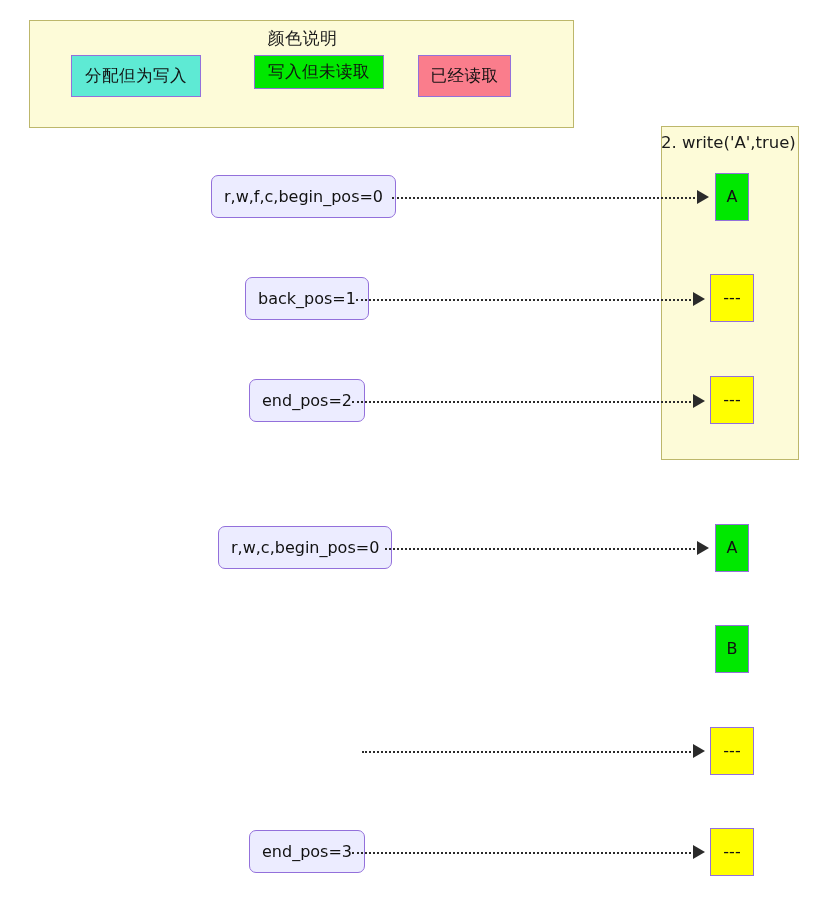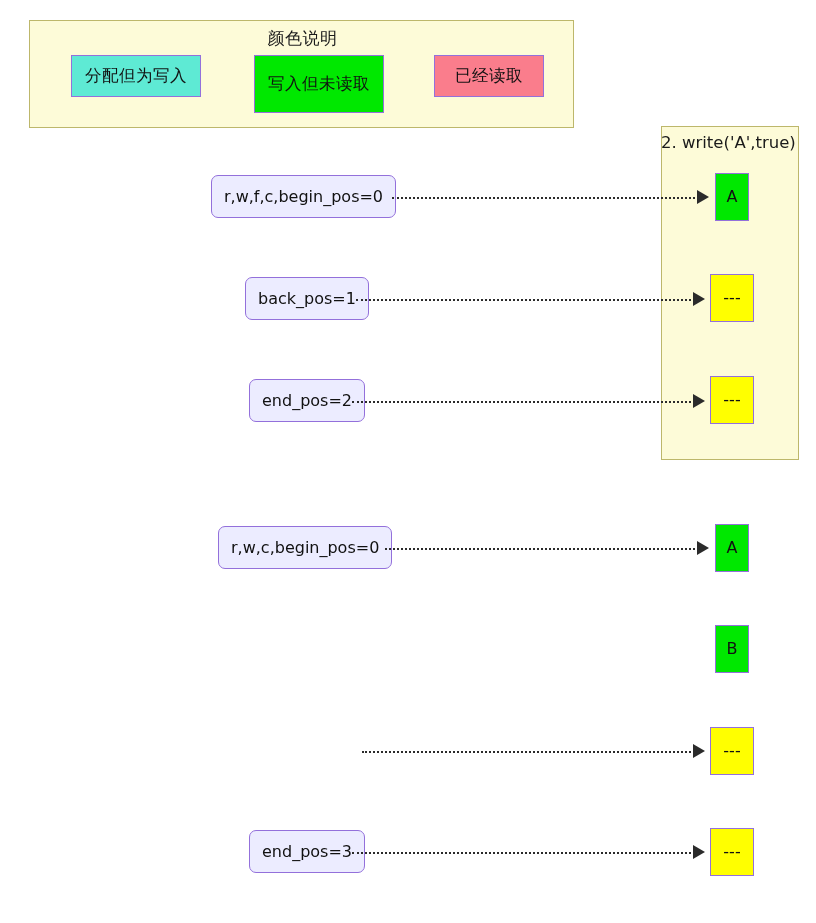--- a/index.html
+++ b/index.html
@@ -49,22 +49,22 @@
     box-sizing: border-box;
     border: 1.5px solid #9370db;
     display: flex;
     align-items: center;
     justify-content: center;
     font-size: 16.5px;
     color: #111111;
     letter-spacing: 0.5px;
   }
   .sw-alloc   { left: 41px;  top: 34px; width: 130px; height: 42px; }
-  .sw-written { left: 224px; top: 34px; width: 130px; height: 58px; }
-  .sw-read    { left: 404px; top: 34px; width: 110px;  height: 42px; }
+  .sw-written { left: 224px; top: 34px; width: 130px; height: 34px; }
+  .sw-read    { left: 388px; top: 34px; width: 93px;  height: 42px; }
 
   
   .cluster {
     position: absolute;
     background: #fdfbd8;
     border: 1.5px solid #bdb76b;
     box-sizing: border-box;
   }
   .cluster-title {
     position: absolute;

